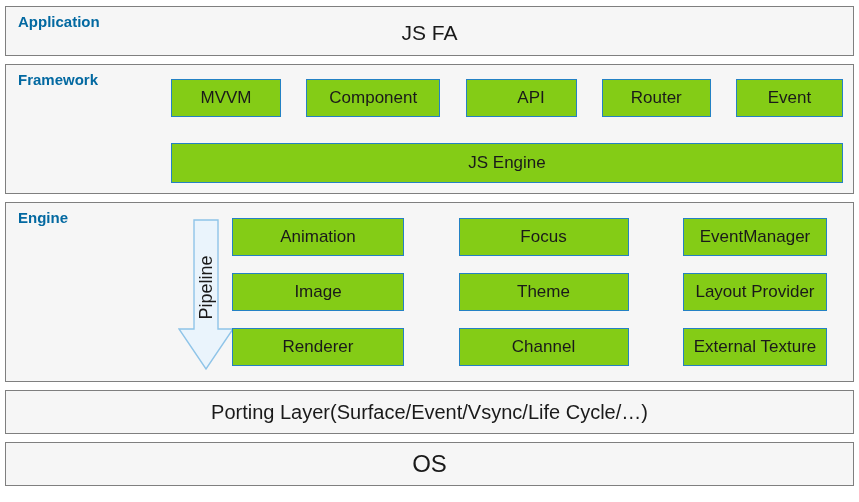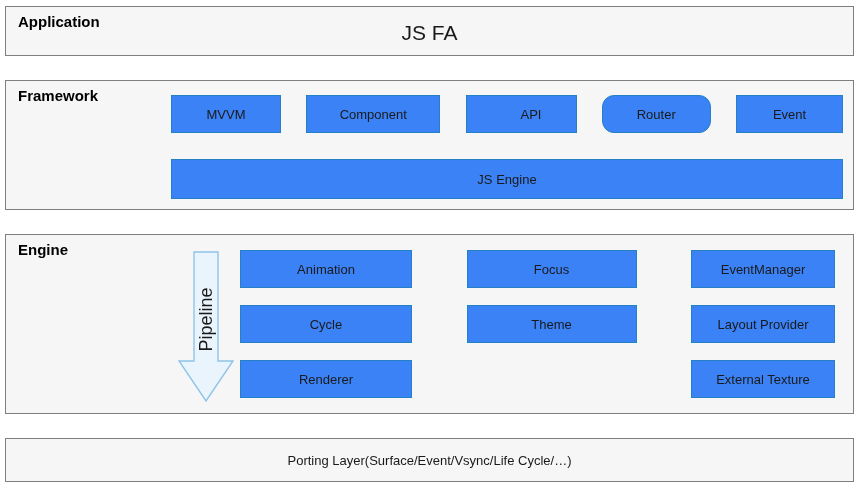--- a/index.html
+++ b/index.html
@@ -23,29 +23,29 @@
   }
 
   
   .layer {
     position: relative;
     box-sizing: border-box;
     border: 1px solid #7f7f7f;
     background: #f6f6f6;
     width: 849px;
   }
-  .layer + .layer { margin-top: 24px; }
+  .layer + .layer { margin-top: 8px; }
 
   .layer-title {
     position: absolute;
     left: 12px;
     top: 6px;
     font-size: 15px;
     font-weight: bold;
-    color: #000000;
+    color: #0369a1;
     letter-spacing: 0px;
     white-space: nowrap;
   }
 
   
   .layer-application {
     height: 50px;
   }
   .app-center {
     position: absolute;
@@ -73,46 +73,46 @@
     position: absolute;
     left: 165px;
     top: 78px;
     width: 672px;
   }
 
   
   .bbox {
     box-sizing: border-box;
     border: 1.5px solid #2481c4;
-    background: #3b82f6;
-    color: #1a1a1a;
-    font-size: 13px;
+    background: #84cc16;
+    color: #1a1a1a;
+    font-size: 17px;
     display: flex;
     align-items: center;
     justify-content: center;
     height: 38px;
     white-space: nowrap;
   }
   .fw-row .bbox-mvvm      { width: 110px; }
   .fw-row .bbox-component { width: 134px; }
   .fw-row .bbox-api       { width: 111px; padding-left: 20px; }
-  .fw-row .bbox-router    { width: 109px; border-radius: 12px; }
+  .fw-row .bbox-router    { width: 109px; }
   .fw-row .bbox-event     { width: 107px; }
   .bbox-wide {
     width: 672px;
     height: 40px;
   }
 
   
   .layer-engine {
     height: 180px;
   }
   .engine-grid {
     position: absolute;
-    left: 234px;
+    left: 226px;
     top: 15px;
     width: 595px;
     display: flex;
     flex-direction: column;
     gap: 17px;
   }
   .engine-row {
     display: flex;
     justify-content: space-between;
   }
@@ -162,21 +162,21 @@
   }
   .gray-center {
     position: absolute;
     left: 0;
     right: 0;
     top: 0;
     bottom: 0;
     display: flex;
     align-items: center;
     justify-content: center;
-    font-size: 13px;
+    font-size: 20px;
     color: #1a1a1a;
     white-space: nowrap;
   }
   .layer-os .gray-center { font-size: 24px; }
 </style>
 </head>
 <body>
 
 <div id="diagram">
 
@@ -213,26 +213,27 @@
       </div>
     </div>
 
     <div class="engine-grid">
       <div class="engine-row">
         <div class="bbox col-a">Animation</div>
         <div class="bbox col-b">Focus</div>
         <div class="bbox col-c">EventManager</div>
       </div>
       <div class="engine-row">
-        <div class="bbox col-a">Cycle</div>
+        <div class="bbox col-a">Image</div>
         <div class="bbox col-b">Theme</div>
         <div class="bbox col-c">Layout Provider</div>
       </div>
       <div class="engine-row">
         <div class="bbox col-a">Renderer</div>
+        <div class="bbox col-b">Channel</div>
         <div class="bbox col-c">External Texture</div>
       </div>
     </div>
   </div>
 
   <div class="layer layer-porting">
     <div class="gray-center">Porting Layer(Surface/Event/Vsync/Life Cycle/…)</div>
   </div>
 
   <div class="layer layer-os">

